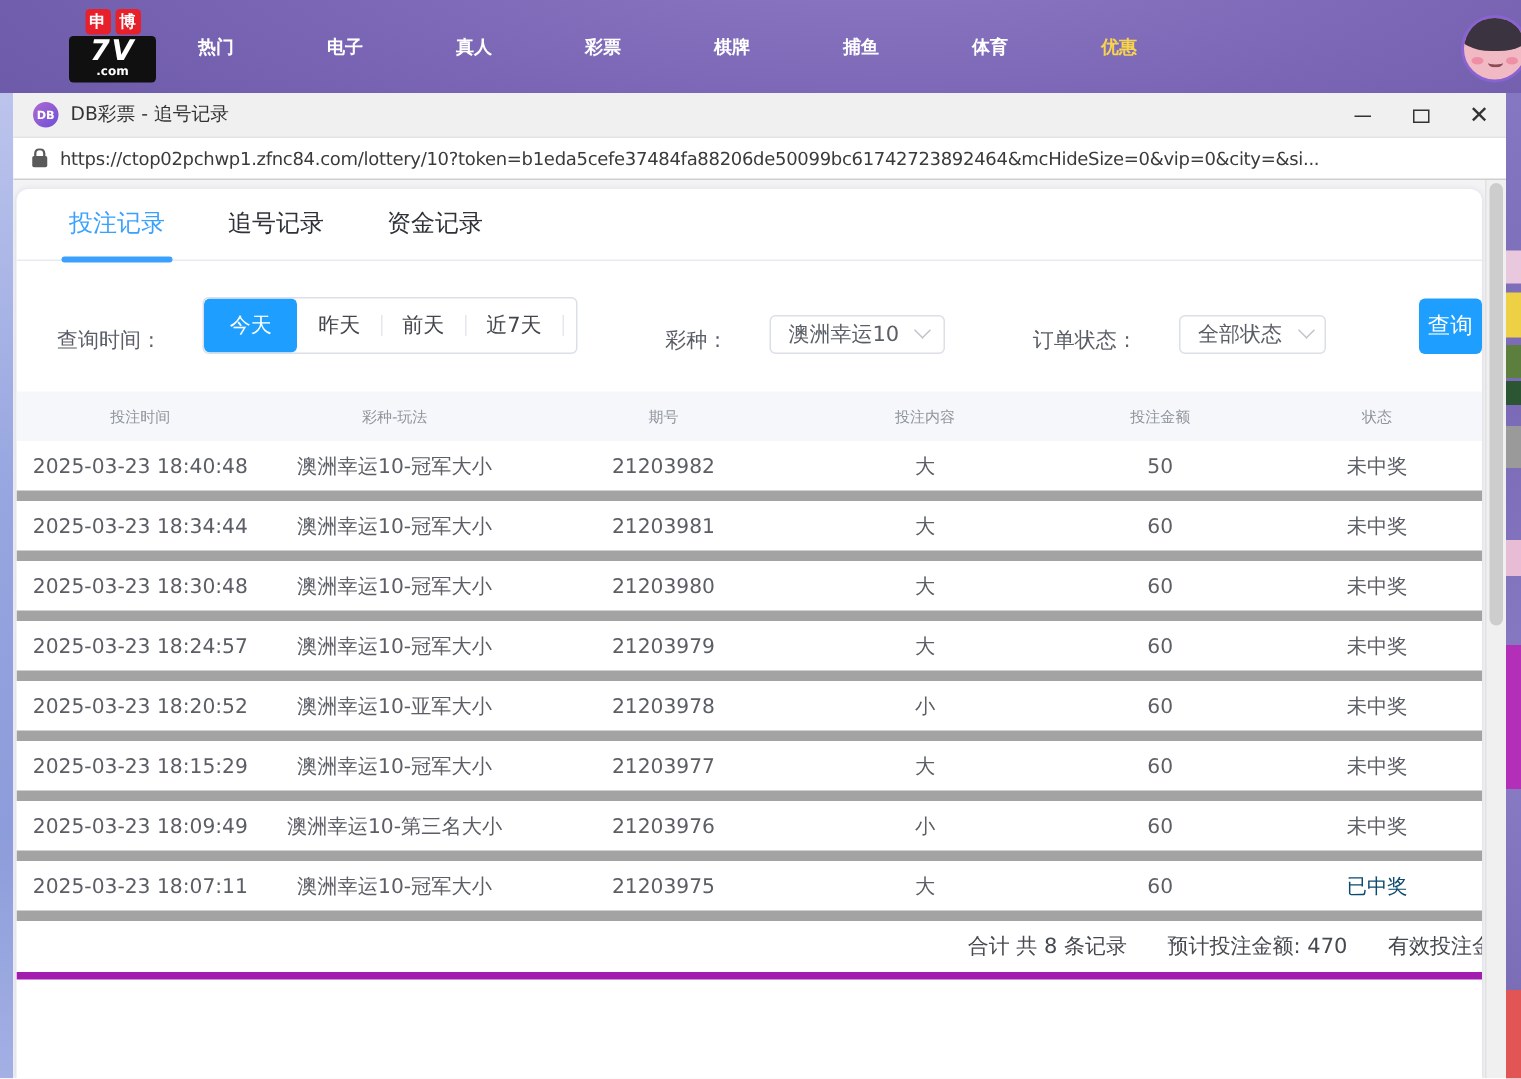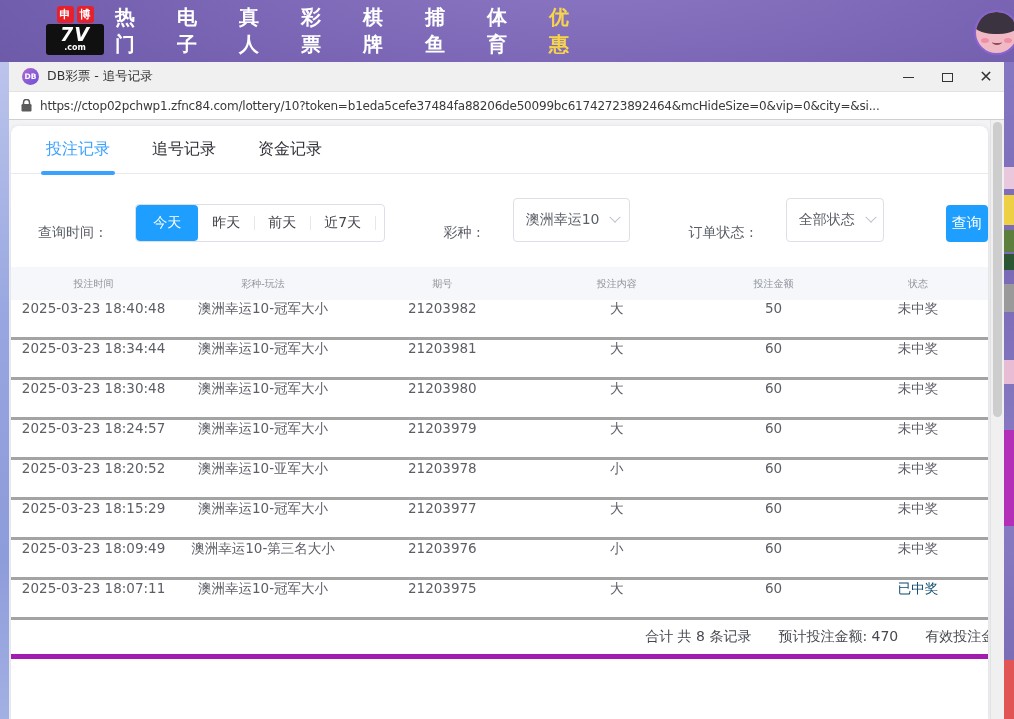--- a/index.html
+++ b/index.html
@@ -9,21 +9,21 @@
   
   .topnav { position:absolute; top:0; left:0; width:1014px; height:62px;
     background:radial-gradient(ellipse 900px 260px at 58% -40px,#8e79c6 0%,#7a66b4 45%,#63519f 100%); }
   .logo { position:absolute; left:46px; top:6px; width:58px; text-align:center; }
   .logo-badges { display:flex; gap:3px; justify-content:center; }
   .badge { width:17px; height:17px; background:#e7212b; border-radius:3px; color:#fff; font-size:11px; line-height:17px; text-align:center; font-weight:700; }
   .logo-main { background:#101010; border-radius:3px; margin-top:1px; padding:0 2px 1px; }
   .logo-brand { font-size:19px; font-weight:800; font-style:italic; color:#fff; line-height:20px; letter-spacing:1px; }
   .logo-suffix { font-size:8px; color:#fff; line-height:8px; padding-bottom:2px; font-weight:700; }
   .nav-items { position:absolute; left:108px; top:0; height:62px; display:flex; align-items:center; gap:28px; }
-  .nav-item { font-size:20px; font-weight:700; color:#ffffff; cursor:pointer; width:34px; text-align:center; }
+  .nav-item { font-size:12px; font-weight:700; color:#ffffff; cursor:pointer; width:34px; text-align:left;margin-left:24px; }
   .nav-item.highlight { color:#f7d44c; }
   .avatar { position:absolute; right:-5px; top:10px; width:45px; height:45px; border-radius:50%;
     background:#f0b9c4; border:2px solid #8a63d2; overflow:hidden; }
   .avatar .hair { position:absolute; top:-4px; left:-4px; right:-4px; height:26px; background:#3b3340; border-radius:50% 50% 45% 45%; }
   .avatar .bun { position:absolute; top:-1px; width:12px; height:10px; background:#3b3340; border-radius:50%; }
   .avatar .bun.l { left:2px; } .avatar .bun.r { right:2px; }
   .avatar .blush { position:absolute; bottom:10px; width:8px; height:5px; background:#ef8fa6; border-radius:50%; }
   .avatar .blush.l { left:5px; } .avatar .blush.r { right:5px; }
   .avatar .smile { position:absolute; bottom:8px; left:16px; width:10px; height:6px; border-bottom:2px solid #8c4a55; border-radius:50%; }
 
@@ -62,31 +62,31 @@
   .tab.active { color:#3aa1ff; }
   .tab.active::after { content:""; position:absolute; bottom:-2px; left:-5px; right:-5px; height:4px; background:#3aa1ff; border-radius:4px; }
 
   
   .filters { display:flex; align-items:flex-end; padding-left:27px; margin-top:24px; font-size:14px; color:#5a5e66;gap:24px; }
   .flabel { white-space:nowrap; }
   .tf-group { display:flex; align-items:stretch; border:1px solid #dcdfe6; border-radius:4px; margin-left:8px; height:38px; background:#fff; overflow:hidden; }
   .tf { display:flex; align-items:center; padding:0 14px; color:#43464c; position:relative; cursor:pointer; white-space:nowrap; }
   .tf.div::before { content:""; position:absolute; left:0; top:11px; bottom:11px; width:1px; background:#e4e7ed; }
   .tf.active { background:#1e9fff; color:#fff; border-radius:4px; padding:0 17px; }
-  .select { display:flex; align-items:center; justify-content:space-between; border:1px solid #dcdfe6; border-radius:4px; height:44px; padding:0 10px 0 12px; background:#fff; color:#5a5e66; margin-left:8px; cursor:pointer; white-space:nowrap; }
+  .select { display:flex; align-items:center; justify-content:space-between; border:1px solid #dcdfe6; border-radius:4px; height:26px; padding:0 10px 0 12px; background:#fff; color:#5a5e66; margin-left:8px; cursor:pointer; white-space:nowrap; }
   .chev { width:8px; height:8px; border-right:1.6px solid #bfc4cc; border-bottom:1.6px solid #bfc4cc; transform:rotate(45deg) translate(-2px,-2px); margin-left:12px; flex:0 0 auto; }
   .sel-lottery { width:118px; margin-left:8px; }
   .sel-status { width:98px; }
   .ml34 { margin-left:34px; }
   .search-btn { width:60px; height:37px; background:#1e9fff; color:#fff; border:none; border-radius:4px; font-size:15px; margin-left:38px; cursor:pointer; font-family:inherit; }
 
   
   .btable { margin-top:25px; width:100%; }
   .thead { display:flex; height:33px; background:#f6f7fa; align-items:center; color:#8f949c; font-size:10px; }
-  .trow { display:flex; height:40px; align-items:flex-start; border-bottom:3px solid #a3a3a3; color:#5b5e65; font-size:13.5px; }
+  .trow { display:flex; height:40px; align-items:center; border-bottom:7px solid #a3a3a3; color:#5b5e65; font-size:13.5px; }
   .cell { text-align:center; overflow:hidden; white-space:nowrap; }
   .c0{flex:0 0 16.9%;} .c1{flex:0 0 17.8%;} .c2{flex:0 0 18.9%;} .c3{flex:0 0 16.8%;} .c4{flex:0 0 15.3%;} .c5{flex:0 0 14.3%;}
   .cell.win { color:#0c4a6e; }
 
   
   .summary { display:flex; justify-content:flex-end; align-items:center; gap:27px; height:39px; border-bottom:5px solid #a21caf; font-size:14px; color:#46494f; white-space:nowrap; }
   .summary .last { margin-right:-26px; }
 </style>
 </head>
 <body>

